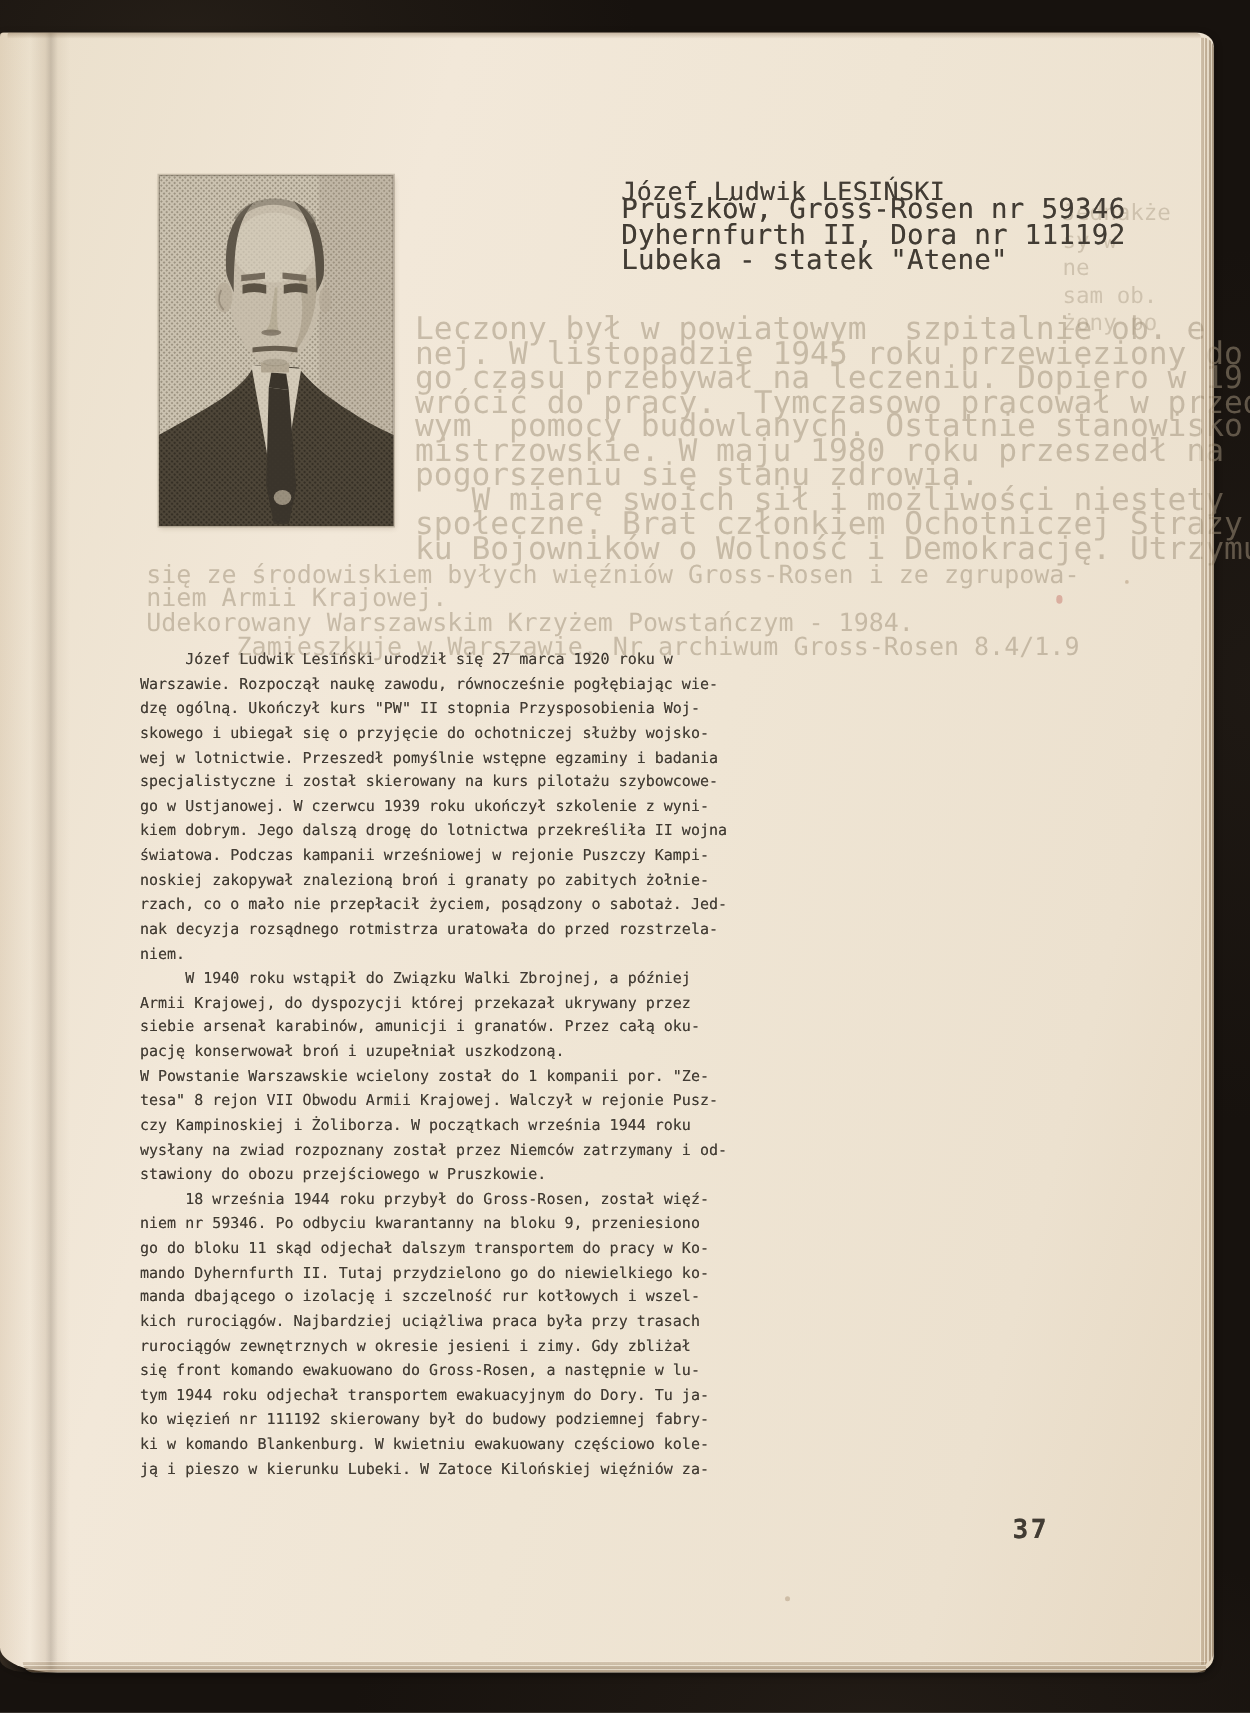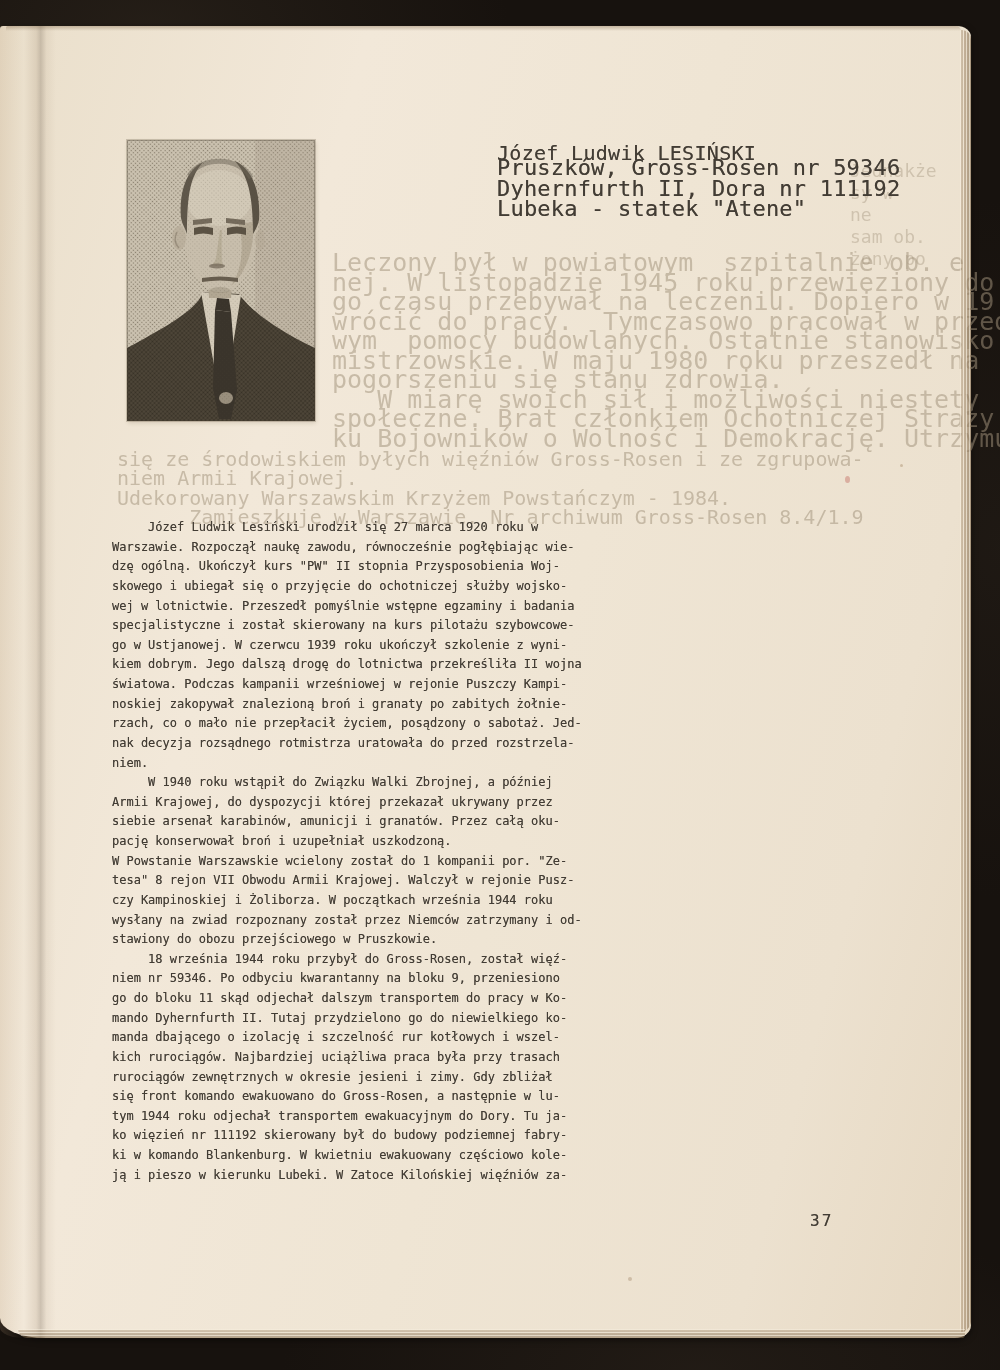--- a/index.html
+++ b/index.html
@@ -40,21 +40,21 @@
     background:linear-gradient(90deg, rgba(130,102,72,0) 0%, rgba(130,102,72,.14) 38%, rgba(70,52,34,.22) 52%, rgba(130,102,72,.08) 70%, rgba(130,102,72,0) 100%);}
   .left-strip{position:absolute;left:0;top:0;bottom:0;width:24px;
     background:linear-gradient(90deg, rgba(185,155,120,.20), rgba(185,155,120,0));
     border-radius:3px 0 0 46px / 3px 0 0 20px;}
 
   .txt{position:absolute;white-space:pre;color:var(--ink,#423c34);
     text-shadow:0 0 0.5px rgba(62,56,48,.6);}
   .name{left:497px;top:116px;font-size:20px;line-height:22px;letter-spacing:.3px;}
   .camps{left:497px;top:132px;font-size:22px;line-height:20.6px;letter-spacing:.2px;}
   .bodytext{left:112px;top:492px;font-size:12px;line-height:19.62px;}
-  .pagenum{left:810px;top:1185px;font-size:16px;letter-spacing:2px;}
+  .pagenum{left:810px;top:1185px;font-size:21px;letter-spacing:2px;font-weight:bold;}
 
   .ghost{position:absolute;white-space:pre;color:var(--ghost_ink,#a2937c);
     opacity:.52;filter:blur(.55px);text-shadow:none;}
   .ghost-a{left:332px;top:227px;font-size:25px;line-height:19.5px;}
   .ghost-b{left:850px;top:134px;font-size:18px;line-height:22px;opacity:.4;}
   .ghost-c{left:117px;top:424px;font-size:20px;line-height:19.4px;}
 
   .photo{position:absolute;left:127px;top:114px;width:188px;height:281px;
     box-shadow:0 0 0 1px rgba(90,78,60,.25), 1px 2px 4px rgba(90,70,45,.18);}
   .photo svg{display:block;}

